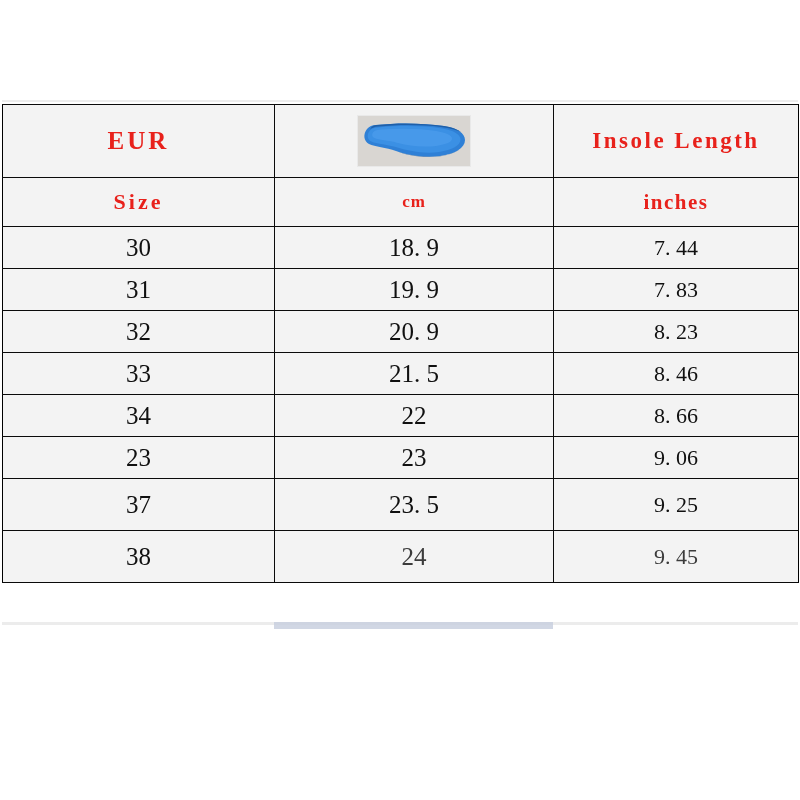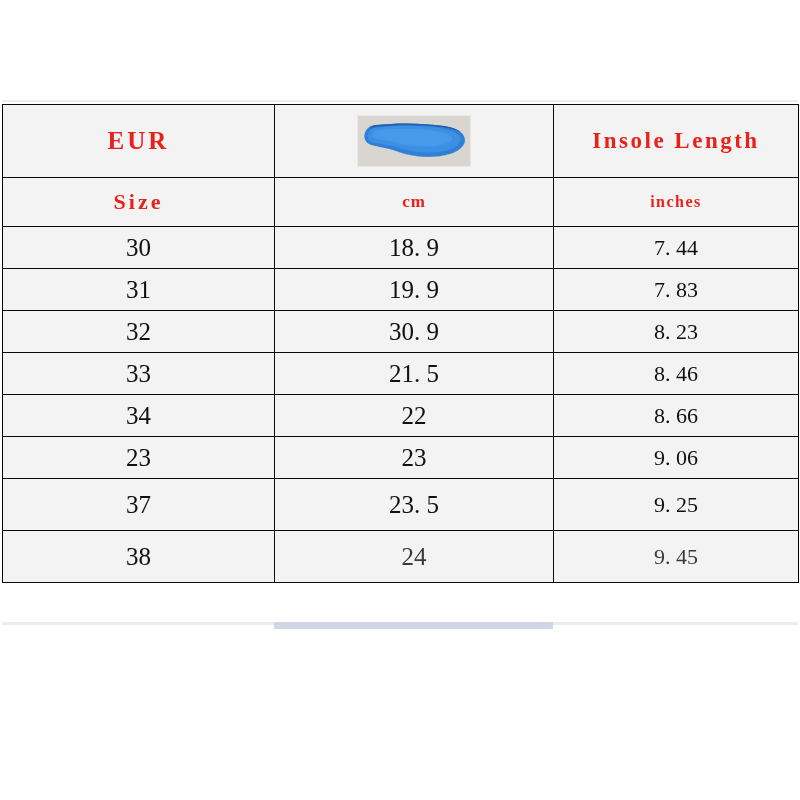--- a/index.html
+++ b/index.html
@@ -96,21 +96,21 @@
   }
 
   
   tr.header-sub td { height: 48px; }
   td.sub-size   { background: #f1f1f1; }
   td.sub-cm     { background: #d3d9e6; }
   td.sub-inches { background: #f4f4f4; }
 
   .sub-size .red-label   { font-size: 22px; letter-spacing: 3px; }
   .sub-cm .red-label     { font-size: 17px; font-weight: 700; letter-spacing: 1px; }
-  .sub-inches .red-label { font-size: 16px; letter-spacing: 1.5px; }
+  .sub-inches .red-label { font-size: 21px; letter-spacing: 1.5px; }
 
   
   tr.data-row td { height: 41px; }
   tr.data-row.tall td { height: 51px; }
 
   td.cell-eur {
     background: #f1f1f1;
     font-size: 25px;
   }
   td.cell-cm {
@@ -211,21 +211,21 @@
         <td class="cell-cm">18. 9</td>
         <td class="cell-inches">7. 44</td>
       </tr>
       <tr class="data-row">
         <td class="cell-eur">31</td>
         <td class="cell-cm">19. 9</td>
         <td class="cell-inches">7. 83</td>
       </tr>
       <tr class="data-row">
         <td class="cell-eur">32</td>
-        <td class="cell-cm">30. 9</td>
+        <td class="cell-cm">20. 9</td>
         <td class="cell-inches">8. 23</td>
       </tr>
       <tr class="data-row">
         <td class="cell-eur">33</td>
         <td class="cell-cm">21. 5</td>
         <td class="cell-inches">8. 46</td>
       </tr>
       <tr class="data-row">
         <td class="cell-eur">34</td>
         <td class="cell-cm">22</td>

